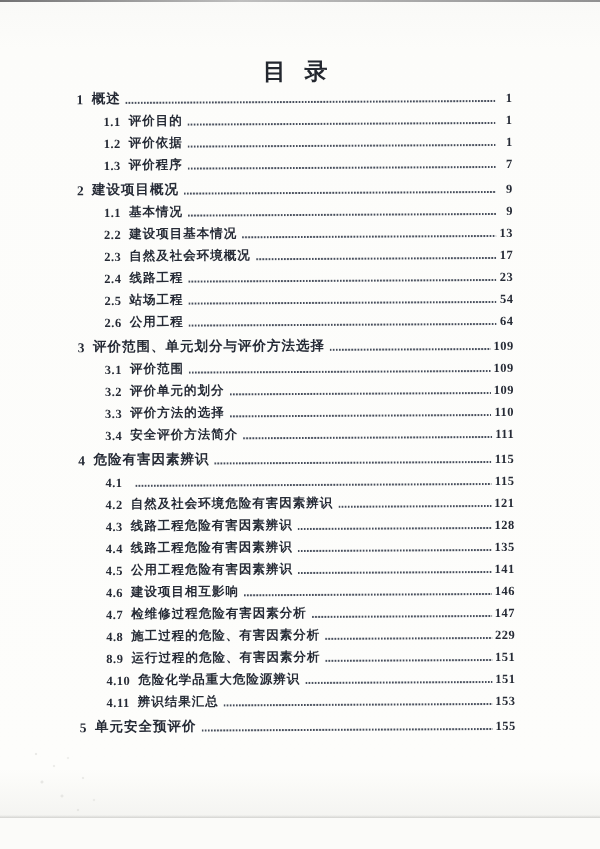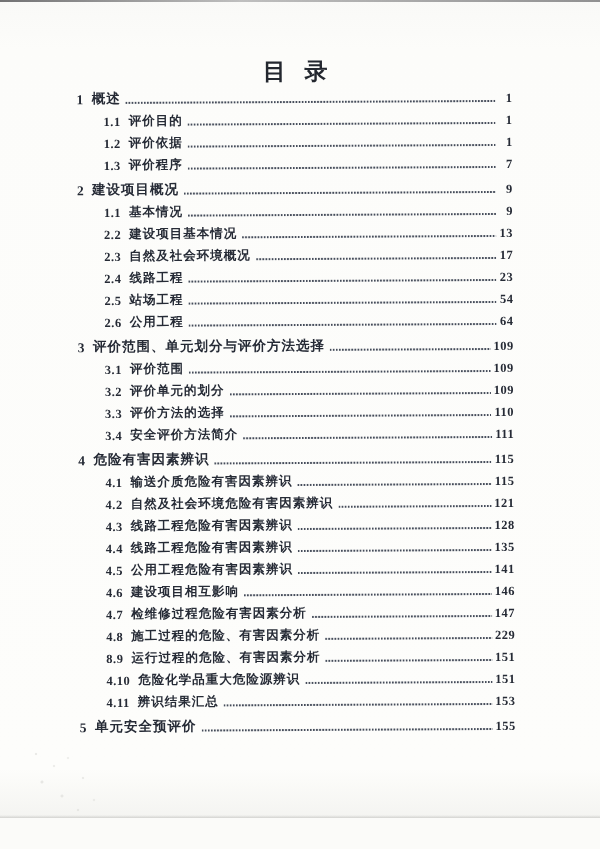--- a/index.html
+++ b/index.html
@@ -206,21 +206,20 @@
           <span class="pagenum">111</span>
         </div>
         <div class="toc-row level-1">
           <span class="num">4</span>
           <span class="label">危险有害因素辨识</span>
           <span class="dots"></span>
           <span class="pagenum">115</span>
         </div>
         <div class="toc-row level-2">
           <span class="num">4.1</span>
-          <span class="label">输送介质危险有害因素辨识</span>
           <span class="dots"></span>
           <span class="pagenum">115</span>
         </div>
         <div class="toc-row level-2">
           <span class="num">4.2</span>
           <span class="label">自然及社会环境危险有害因素辨识</span>
           <span class="dots"></span>
           <span class="pagenum">121</span>
         </div>
         <div class="toc-row level-2">

